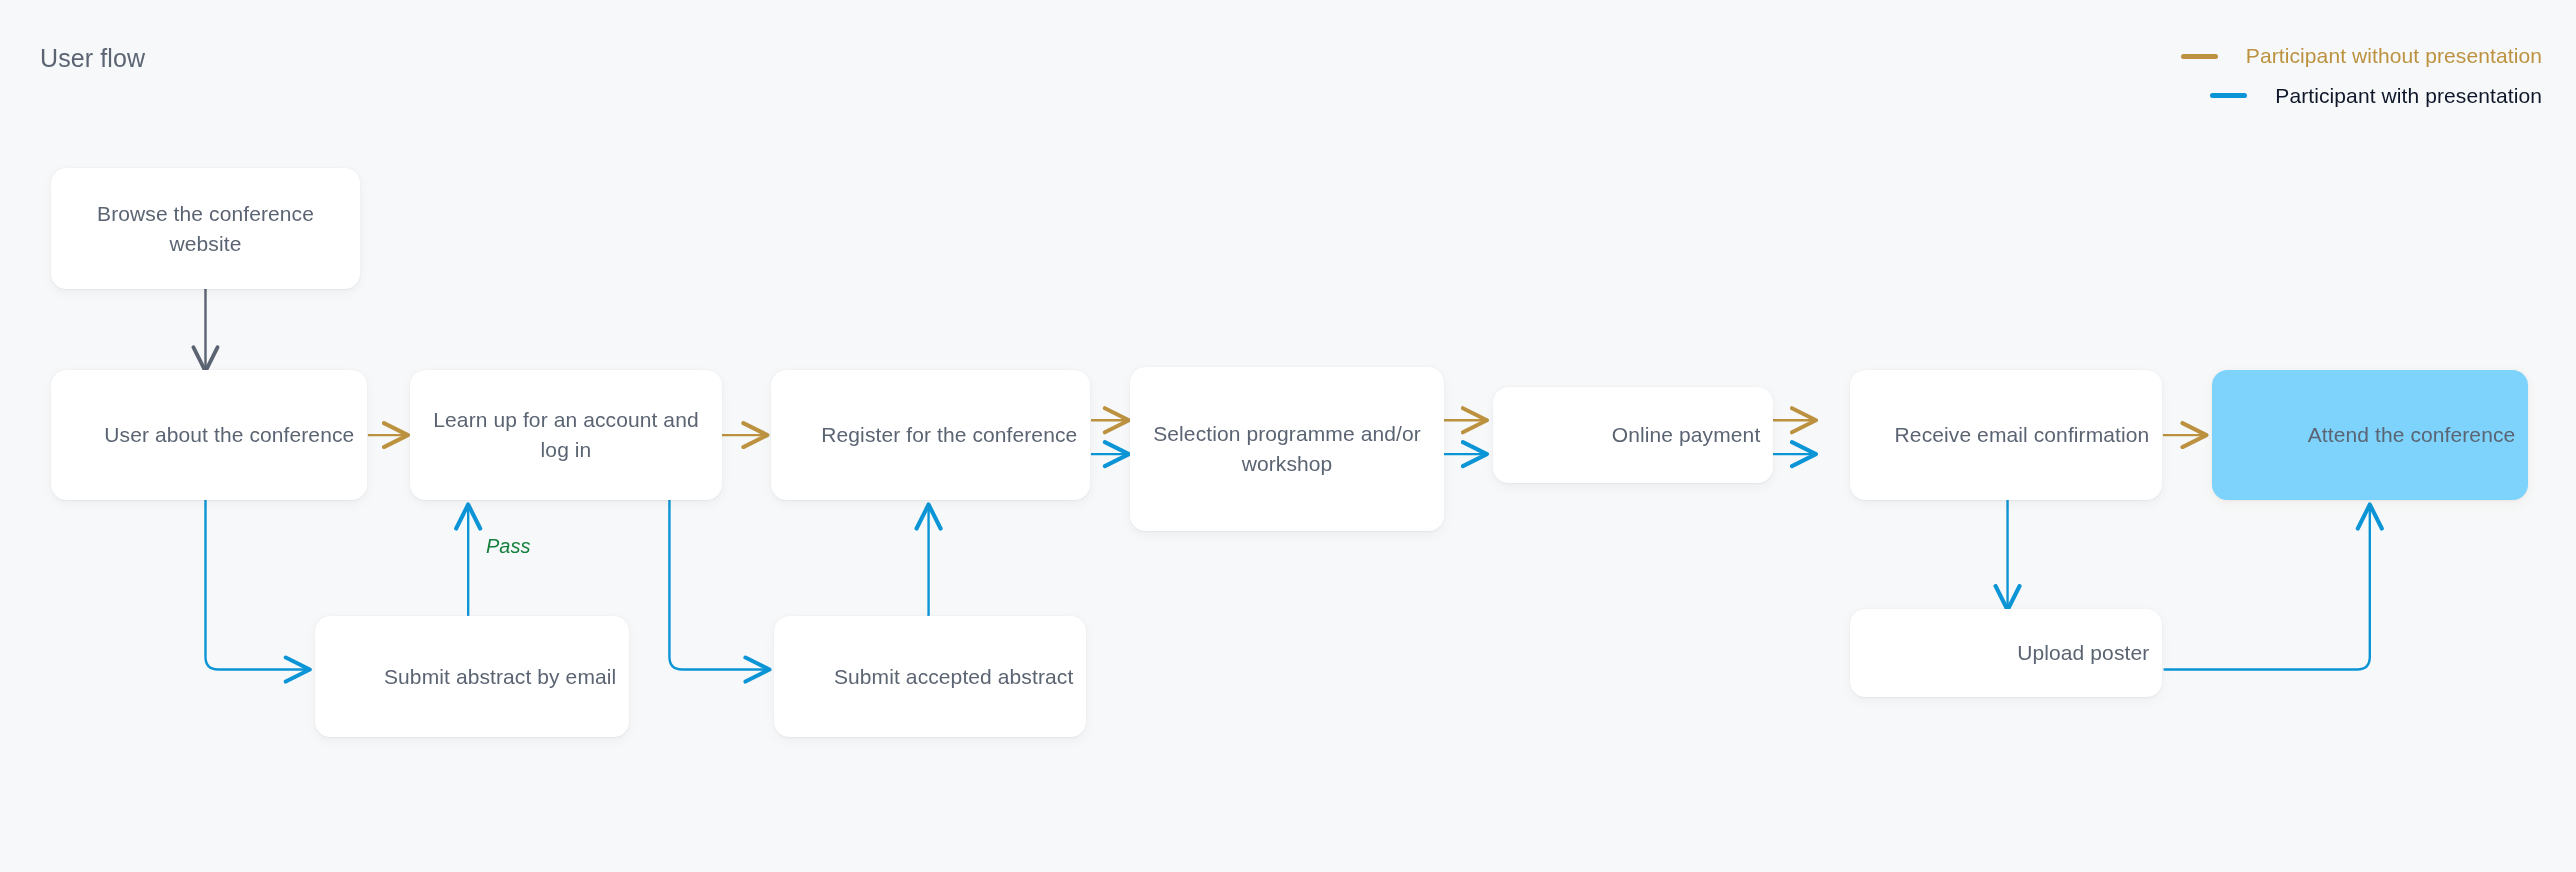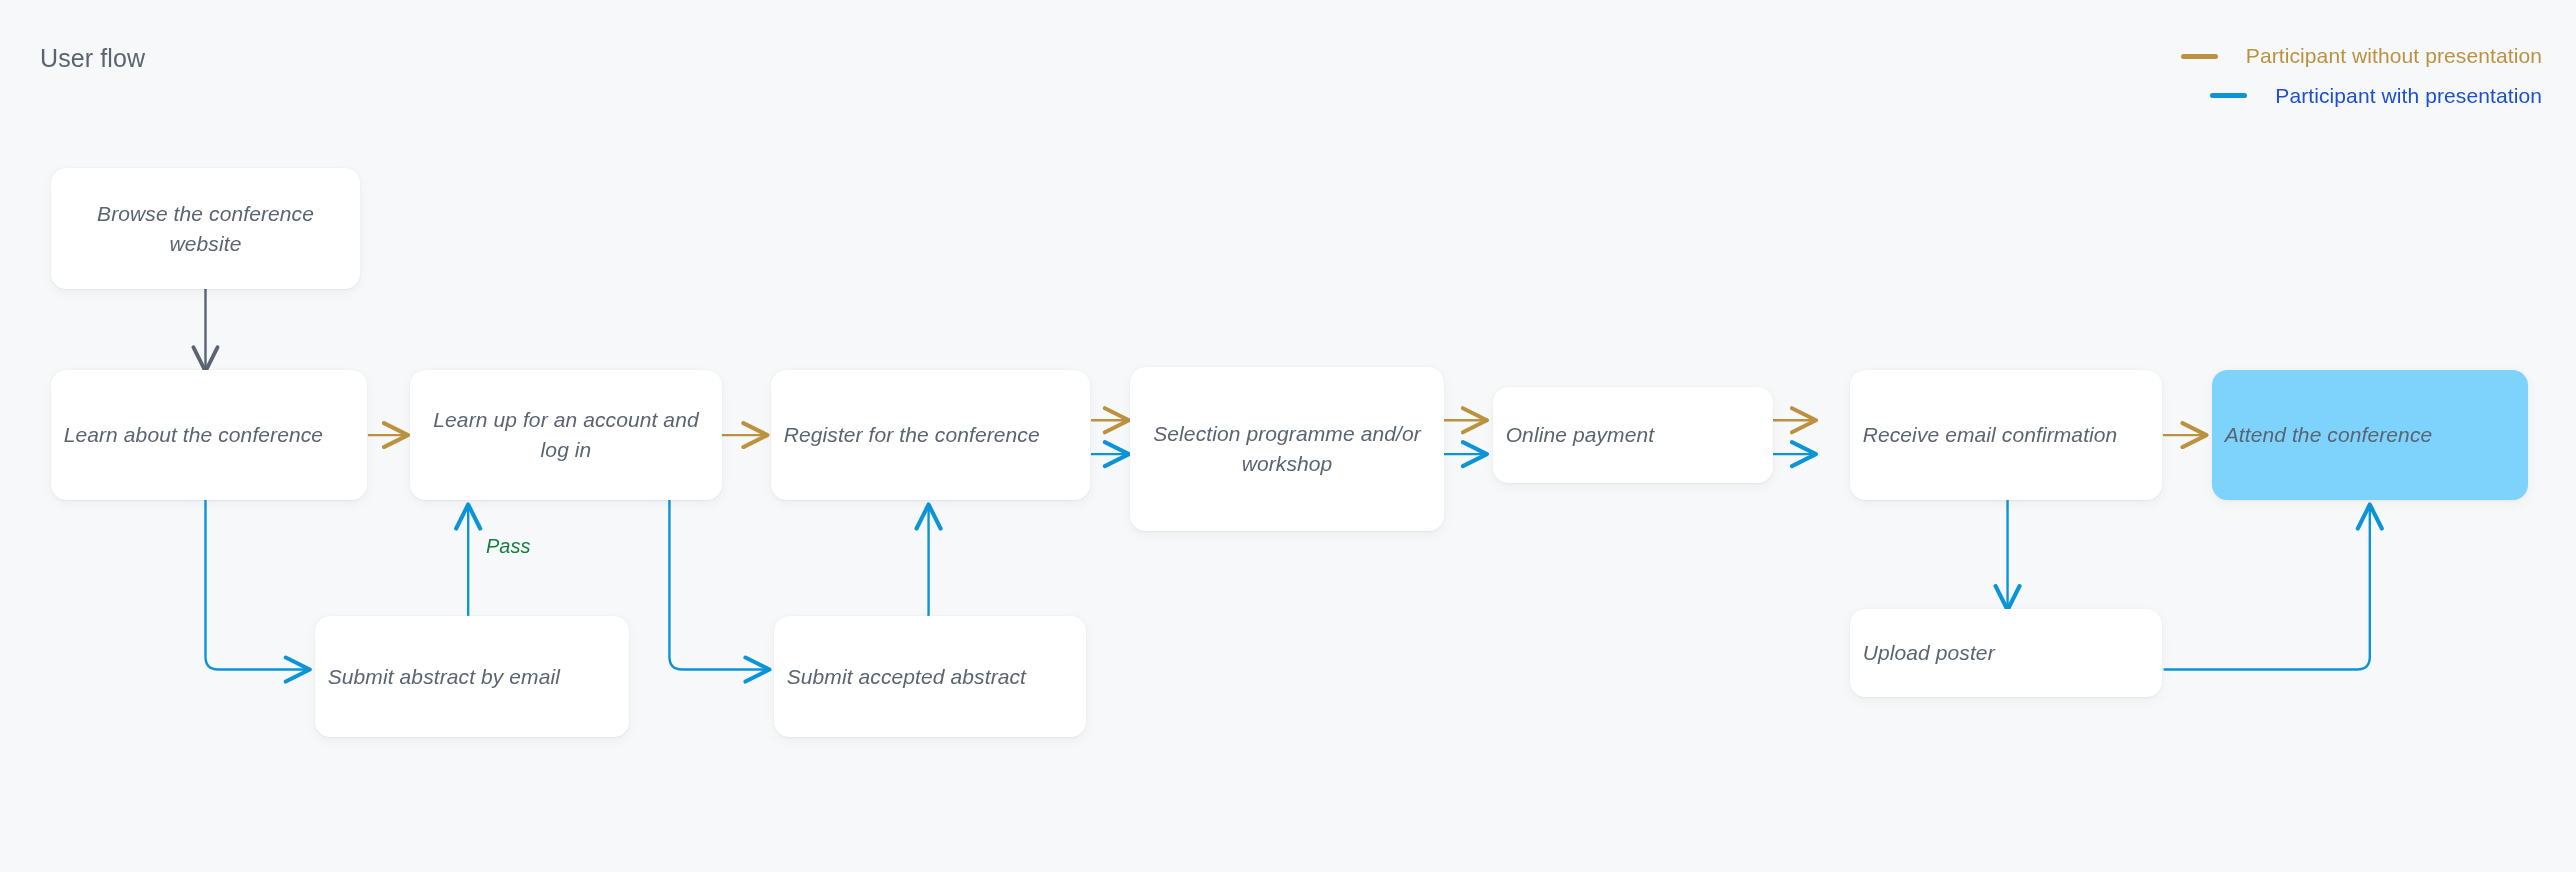--- a/index.html
+++ b/index.html
@@ -63,24 +63,23 @@
   
   .node {
     position: absolute;
     box-sizing: border-box;
     border-radius: 15.5px;
     background: #FFFFFF;
     box-shadow: 0 0.7px 2.1px rgba(23,33,52,0.055),
                 0 3.5px 11.3px rgba(23,33,52,0.045);
     display: flex;
     align-items: center;
-    justify-content: flex-start;
+    justify-content: flex-end;
     text-align: center;
     padding: 7px 12.7px;
-    font-style: italic;
   }
   .node .node-label {
     font-size: 21px;
     line-height: 1.42;
     color: #5B6472;
     font-weight: 400;
     letter-spacing: 0.1px;
   }
   .node.highlight {
     background: #7dd3fc;
@@ -147,30 +146,30 @@
 
 <div id="page-title">User flow</div>
 
 <div id="legend">
   <div class="legend-row">
     <span class="legend-swatch" style="background:#BC9240"></span>
     <span class="legend-label" style="color:#BC9240">Participant without presentation</span>
   </div>
   <div class="legend-row">
     <span class="legend-swatch" style="background:#0C95D6"></span>
-    <span class="legend-label" style="color:#1d4ed8">Participant with presentation</span>
+    <span class="legend-label" style="color:#0f172a">Participant with presentation</span>
   </div>
 </div>
 
 <div class="node" style="left:51px;  top:168px; width:309px; height:121px;">
   <span class="node-label">Browse the conference website</span>
 </div>
 
 <div class="node" style="left:51px;  top:370px; width:316px; height:130px;">
-  <span class="node-label">Learn about the conference</span>
+  <span class="node-label">User about the conference</span>
 </div>
 
 <div class="node" style="left:410px; top:370px; width:312px; height:130px;">
   <span class="node-label">Learn up for an account and log in</span>
 </div>
 
 <div class="node" style="left:771px;top:370px; width:319px; height:130px;">
   <span class="node-label">Register for the conference</span>
 </div>
 

